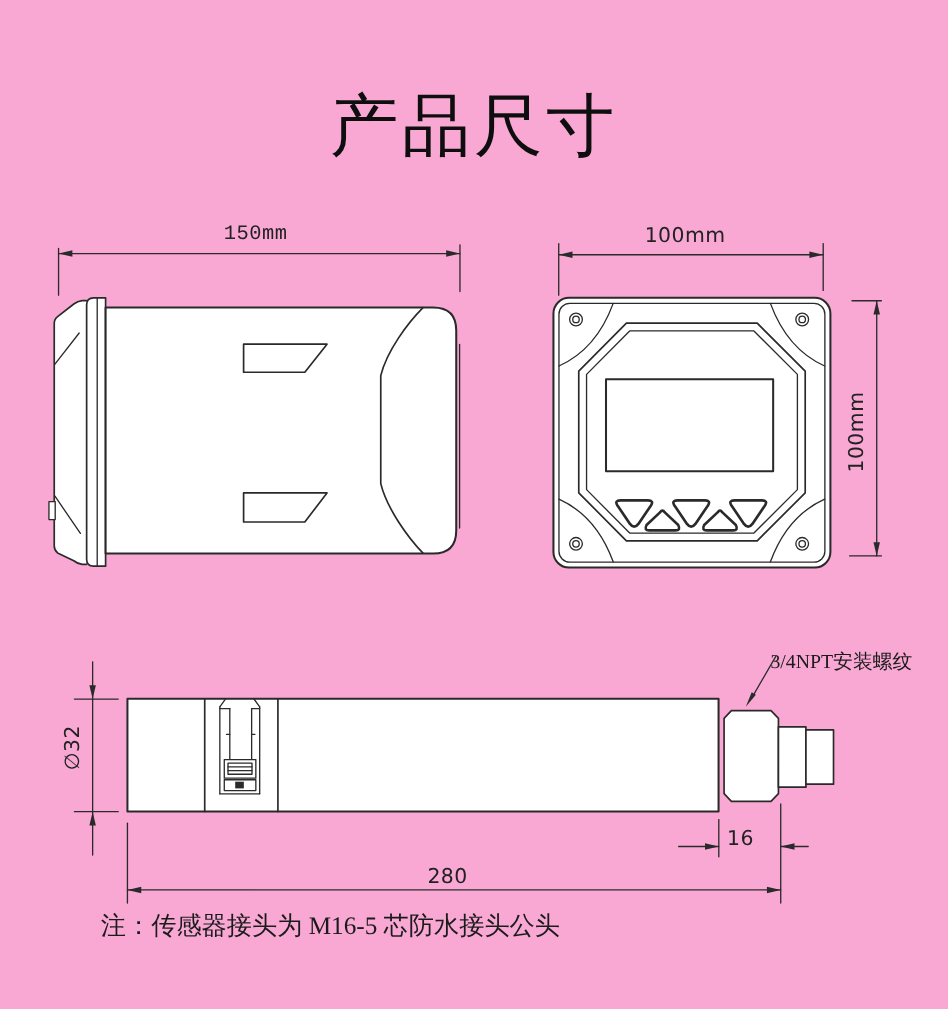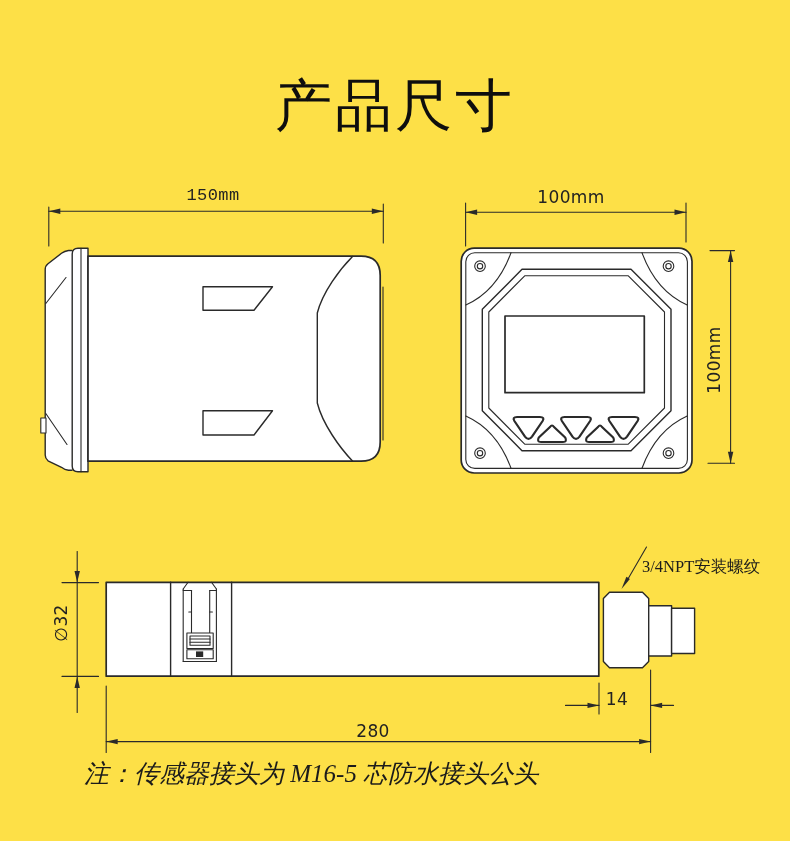--- a/index.html
+++ b/index.html
@@ -1,26 +1,26 @@
 <!DOCTYPE html>
 <html><head>
 <meta charset="utf-8">
 <style>
   html,body{margin:0;padding:0;background:#fff;}
-  .canvas{position:relative;width:790px;height:841px;background:#fde047;overflow:hidden;
+  .canvas{position:relative;width:790px;height:841px;background:#f9a8d4;overflow:hidden;
           font-family:"Liberation Sans","DejaVu Sans",sans-serif;}
   .abs{position:absolute;}
   .title{left:0;top:76px;width:790px;text-align:center;font-size:57px;line-height:1.05;
          letter-spacing:3px;font-weight:500;color:#0e0e0e;}
   .dimtext{font-size:17px;color:#222;letter-spacing:.4px;line-height:1.1;
            font-family:"DejaVu Sans","Liberation Sans",sans-serif;white-space:nowrap;text-align:center;}
   .rot{transform:rotate(-90deg);transform-origin:center center;}
   .serifcn{font-family:"Liberation Serif","DejaVu Serif",serif;color:#1b1b1b;white-space:nowrap;}
   .callout{font-size:16.5px;}
-  .note{font-size:25px;font-style:italic;}
+  .note{font-size:21px;}
   svg.draw{position:absolute;left:0;top:0;}
   svg.draw *{vector-effect:none;}
   .ln{stroke:#2a2a2a;fill:none;stroke-width:1.4;stroke-linecap:round;stroke-linejoin:round;}
   .thin{stroke-width:1.1;}
   .thick{stroke-width:1.7;}
   .fw{fill:#ffffff;}
   .arrow{fill:#2a2a2a;stroke:none;}
   .btn{stroke-width:2.2;}
   .darkfill{fill:#2a2a2a;stroke:none;}
 </style>
@@ -181,19 +181,19 @@
   <div class="abs dimtext" style="left:143px;top:187px;width:140px;font-family:Liberation Mono, monospace;">150mm</div>
 
   <div class="abs dimtext" style="left:501px;top:188px;width:140px;">100mm</div>
 
   <div class="abs dimtext rot" style="left:636px;top:349px;width:160px;height:22px;">100mm</div>
 
   <div class="abs dimtext rot" style="left:-17px;top:612px;width:160px;height:22px;">∅32</div>
 
   <div class="abs dimtext" style="left:313px;top:722px;width:120px;">280</div>
 
-  <div class="abs dimtext" style="left:587px;top:690px;width:60px;">14</div>
+  <div class="abs dimtext" style="left:587px;top:690px;width:60px;">16</div>
 
-  <div class="abs serifcn callout" style="left:642px;top:556px;text-align:center;">3/4NPT安装螺纹</div>
+  <div class="abs serifcn callout" style="left:642px;top:541px;text-align:center;">3/4NPT安装螺纹</div>
 
   <div class="abs serifcn note" style="left:84px;top:757px;">注：传感器接头为 M16-5 芯防水接头公头</div>
 
 </div>
 
 </body></html>

